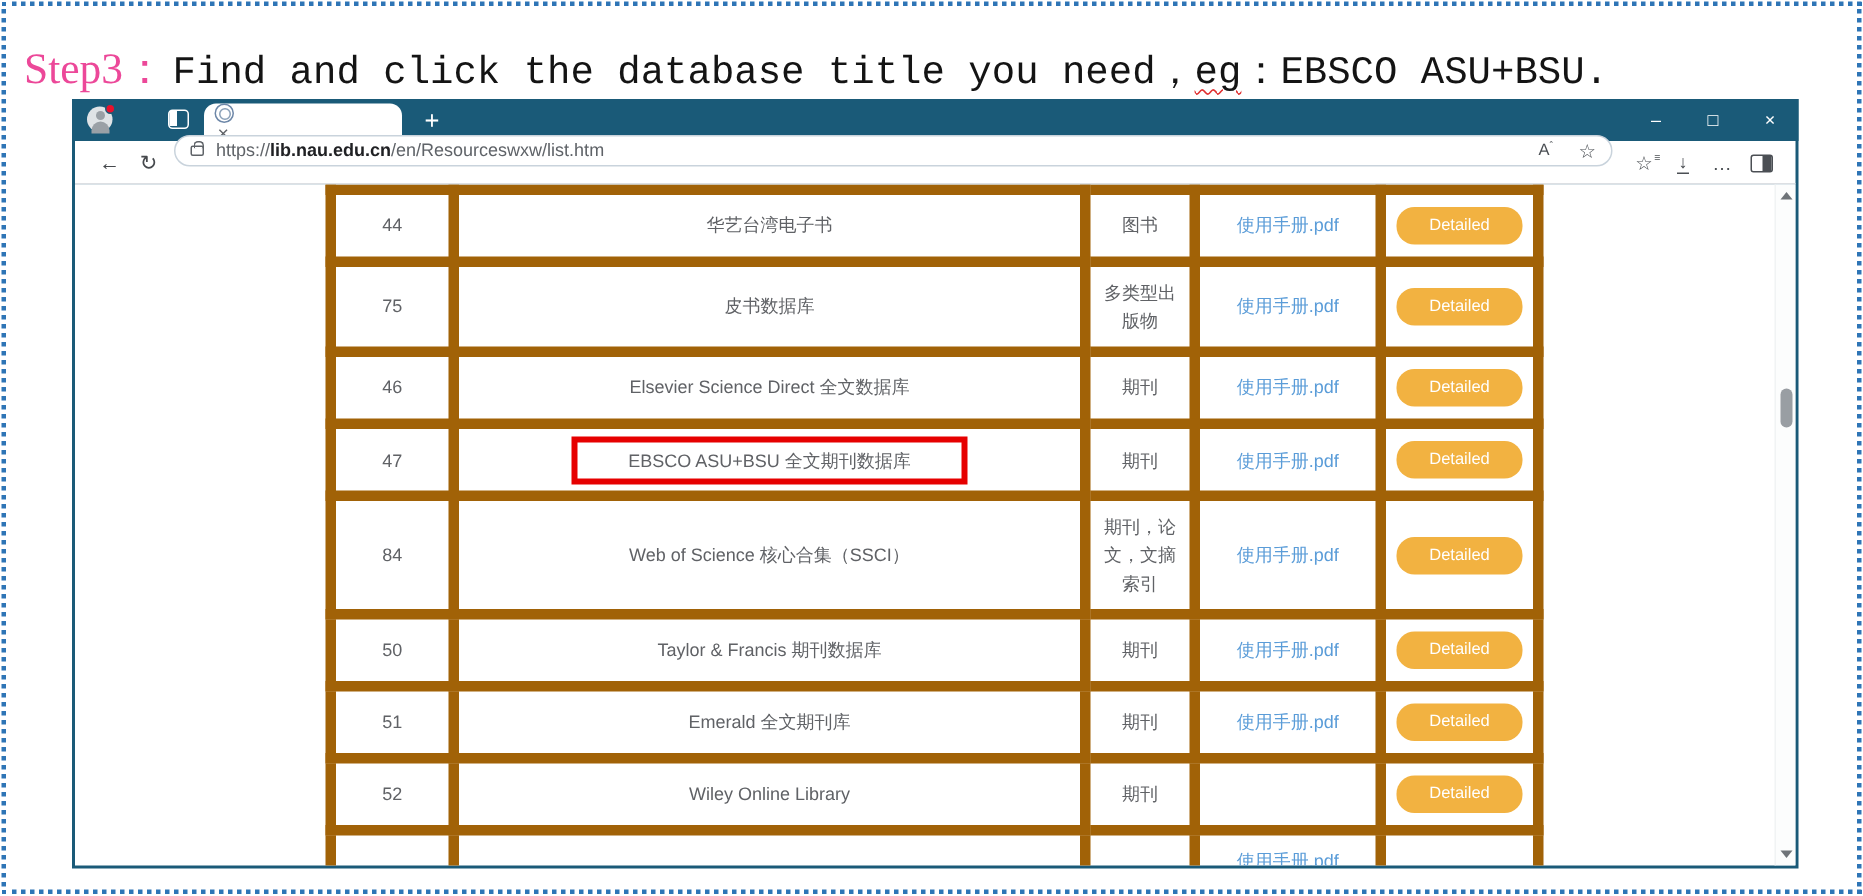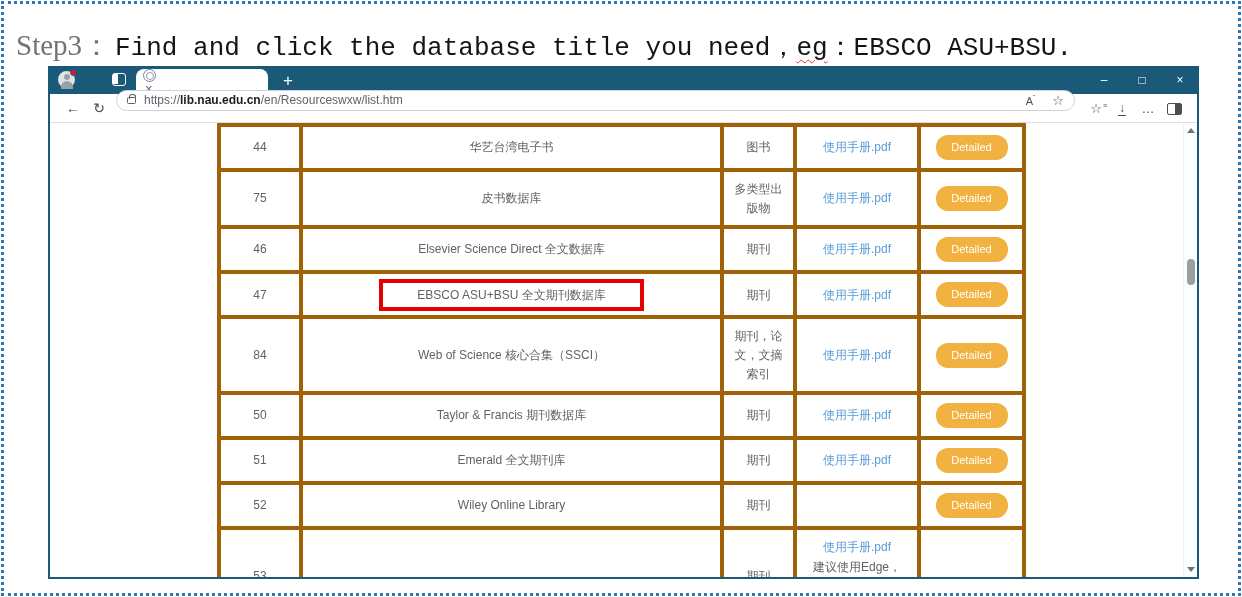--- a/index.html
+++ b/index.html
@@ -4,21 +4,21 @@
 <style>
   * { box-sizing: border-box; margin: 0; padding: 0; }
   html,body { width:1242px; height:597px; background:#fff; overflow:hidden;
               font-family:"Liberation Sans", sans-serif; }
   .frame { position:absolute; left:1px; top:1px; width:1240px; height:595px;
            border:3px dotted #2e75b6; background:#fff; }
 
   
   .instruction { position:absolute; left:12px; top:22px; white-space:nowrap;
                  font-family:"Liberation Serif", serif; }
-  .step-label { color:#737373; font-size:29px; }
+  .step-label { color:#ec4899; font-size:29px; }
   .instr-text { color:#141414; font-size:26px;font-family:Liberation Mono, monospace; }
   .eg-word { text-decoration:underline; text-decoration-style:wavy;
              text-decoration-color:#e03030; text-decoration-thickness:1px;
              text-underline-offset:4px; }
 
   
   .browser { position:absolute; left:44px; top:62px; width:1151px; height:513px;
              background:#1a5a78; }
   .titlebar { position:relative; height:28px; background:#1a5a78; }
   .avatar { position:absolute; left:10px; top:5px; width:17px; height:17px;
@@ -74,30 +74,30 @@
   .split-icon { display:inline-block; width:15px; height:12px; border:1.5px solid #4b4f54;
                 border-radius:2px; position:relative; vertical-align:middle; }
   .split-icon::before { content:""; position:absolute; right:0; top:0; width:6px; height:100%;
                         background:#4b4f54; }
 
   
   .content { position:relative; height:454px; margin:0 2px 2px; background:#fff;
              overflow:hidden; }
   table.res { position:absolute; left:167px; top:0; width:805px; border-collapse:collapse;
               table-layout:fixed; }
-  .res td { border:4px solid #a16207; font-size:12px; color:#606266; text-align:center;
+  .res td { border:7px solid #a16207; font-size:12px; color:#606266; text-align:center;
             vertical-align:middle; padding:8px 6px; line-height:1.55; }
   .col-no { width:82px; } .col-title { width:421px; } .col-type { width:73px; }
   .col-manual { width:124px; } .col-action { width:105px; }
   .manual-link { color:#5a9cd8; text-decoration:none; display:inline-block; }
   .manual-note { color:#606266; margin-top:1px; }
   .title-text { display:inline-block; }
   .red-box { border:4px solid #e60000; padding:3px 34px; margin:-8px 0; }
   .btn-detailed { display:inline-block; background:#f2b241; color:#fff; font-size:11px;
-                  padding:4px 0; width:72px; text-align:center; border-radius:12px; }
+                  padding:4px 0; width:84px; text-align:center; border-radius:12px; }
 
   
   .scrollbar { position:absolute; right:0; top:0; width:14px; height:100%;
                background:#fcfdfd; border-left:1px solid #f1f3f4; }
   .scroll-up, .scroll-down { position:absolute; left:3px; width:0; height:0;
                border-left:4px solid transparent; border-right:4px solid transparent; }
   .scroll-up { top:5px; border-bottom:5px solid #6f7479; }
   .scroll-down { bottom:5px; border-top:5px solid #6f7479; }
   .scroll-thumb { position:absolute; left:3px; top:136px; width:8px; height:26px;
                   border-radius:4px; background:#999ea3; }

